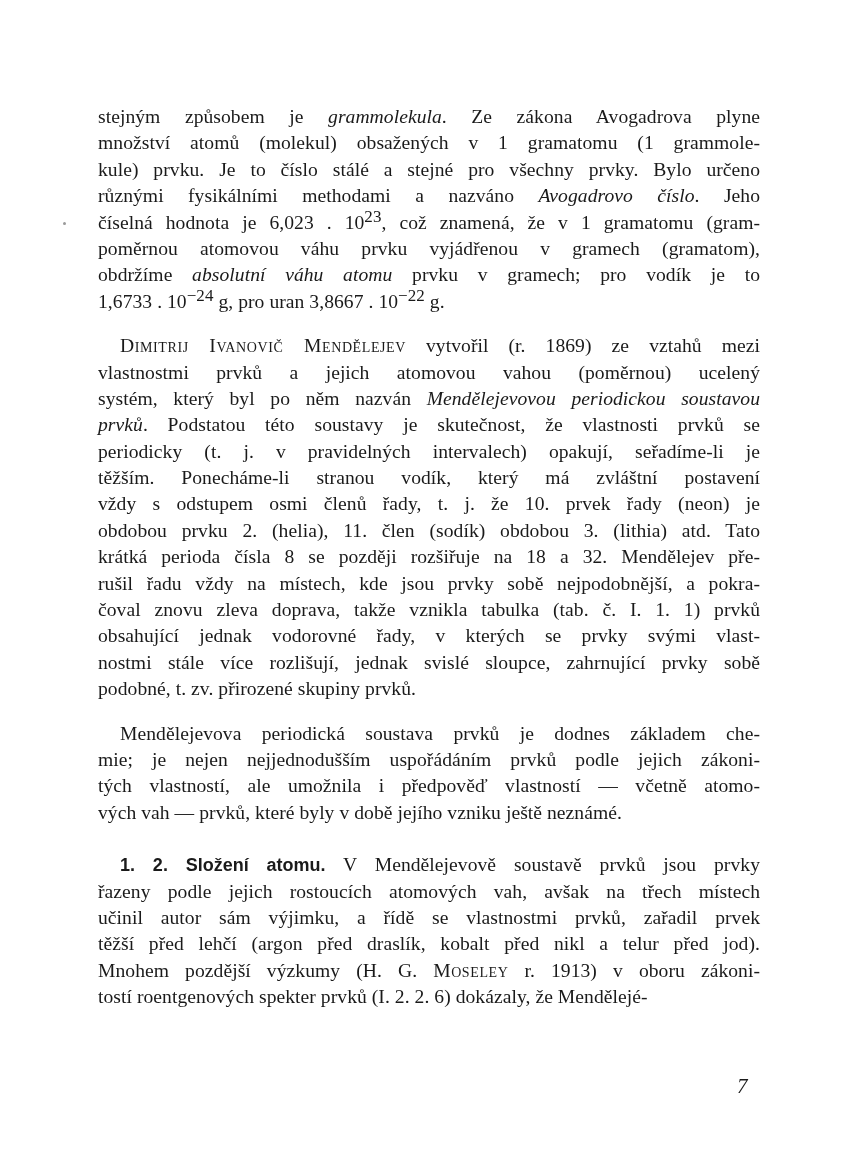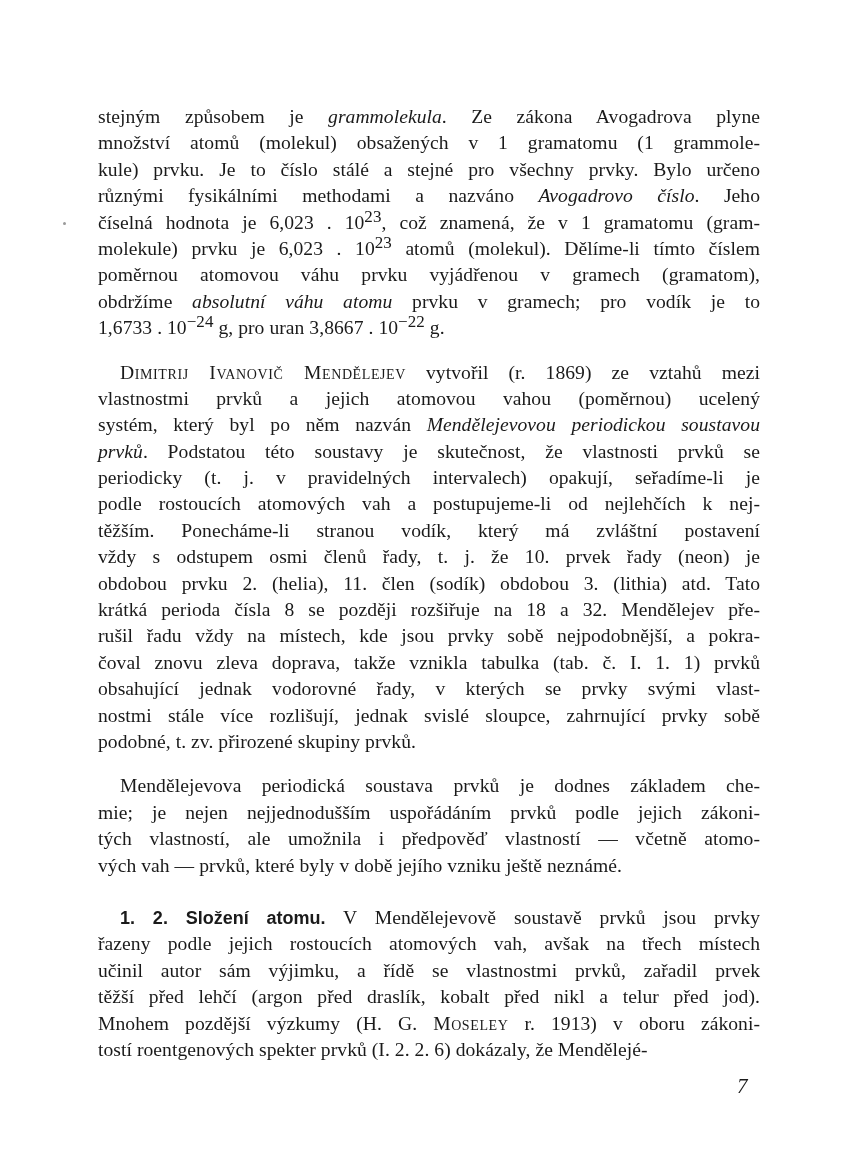--- a/index.html
+++ b/index.html
@@ -82,32 +82,30 @@
 
 <div class="margin-tick"></div>
 
 <div class="page">
   <div class="para">
       <span class="line">stejným způsobem je <span class="it">grammolekula</span>. Ze zákona Avogadrova plyne</span>
       <span class="line">množství atomů (molekul) obsažených v 1 gramatomu (1 grammole-</span>
       <span class="line">kule) prvku. Je to číslo stálé a stejné pro všechny prvky. Bylo určeno</span>
       <span class="line">různými fysikálními methodami a nazváno <span class="it">Avogadrovo číslo</span>. Jeho</span>
       <span class="line">číselná hodnota je 6,023 . 10<sup>23</sup>, což znamená, že v 1 gramatomu (gram-</span>
-      <span class="line">molekule) prvku je 6,023 . 10<sup>23</sup> atomů (molekul). Dělíme-li tímto číslem</span>
       <span class="line">poměrnou atomovou váhu prvku vyjádřenou v gramech (gramatom),</span>
       <span class="line">obdržíme <span class="it">absolutní váhu atomu</span> prvku v gramech; pro vodík je to</span>
       <span class="line last">1,6733 . 10<sup>−24</sup> g, pro uran 3,8667 . 10<sup>−22</sup> g.</span>
     </div>
   <div class="para">
       <span class="line indent"><span class="sc">Dimitrij Ivanovič Mendělejev</span> vytvořil (r. 1869) ze vztahů mezi</span>
       <span class="line">vlastnostmi prvků a jejich atomovou vahou (poměrnou) ucelený</span>
       <span class="line">systém, který byl po něm nazván <span class="it">Mendělejevovou periodickou soustavou</span></span>
       <span class="line"><span class="it">prvků</span>. Podstatou této soustavy je skutečnost, že vlastnosti prvků se</span>
       <span class="line">periodicky (t. j. v pravidelných intervalech) opakují, seřadíme-li je</span>
-      <span class="line">podle rostoucích atomových vah a postupujeme-li od nejlehčích k nej-</span>
       <span class="line">těžším. Ponecháme-li stranou vodík, který má zvláštní postavení</span>
       <span class="line">vždy s odstupem osmi členů řady, t. j. že 10. prvek řady (neon) je</span>
       <span class="line">obdobou prvku 2. (helia), 11. člen (sodík) obdobou 3. (lithia) atd. Tato</span>
       <span class="line">krátká perioda čísla 8 se později rozšiřuje na 18 a 32. Mendělejev pře-</span>
       <span class="line">rušil řadu vždy na místech, kde jsou prvky sobě nejpodobnější, a pokra-</span>
       <span class="line">čoval znovu zleva doprava, takže vznikla tabulka (tab. č. I. 1. 1) prvků</span>
       <span class="line">obsahující jednak vodorovné řady, v kterých se prvky svými vlast-</span>
       <span class="line">nostmi stále více rozlišují, jednak svislé sloupce, zahrnující prvky sobě</span>
       <span class="line last">podobné, t. zv. přirozené skupiny prvků.</span>
     </div>

